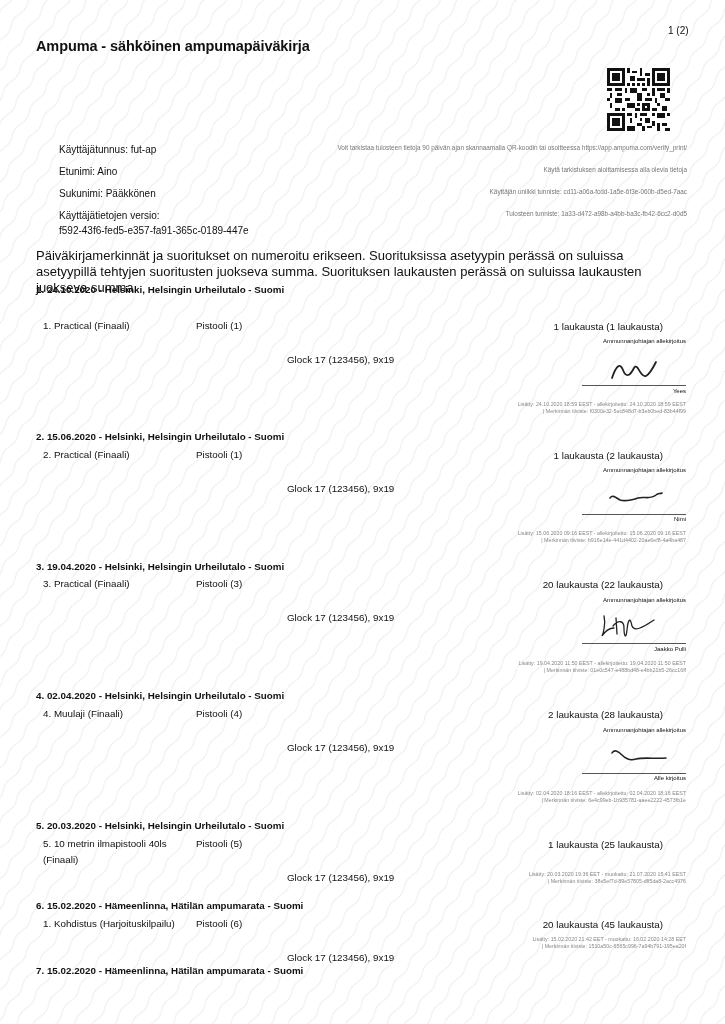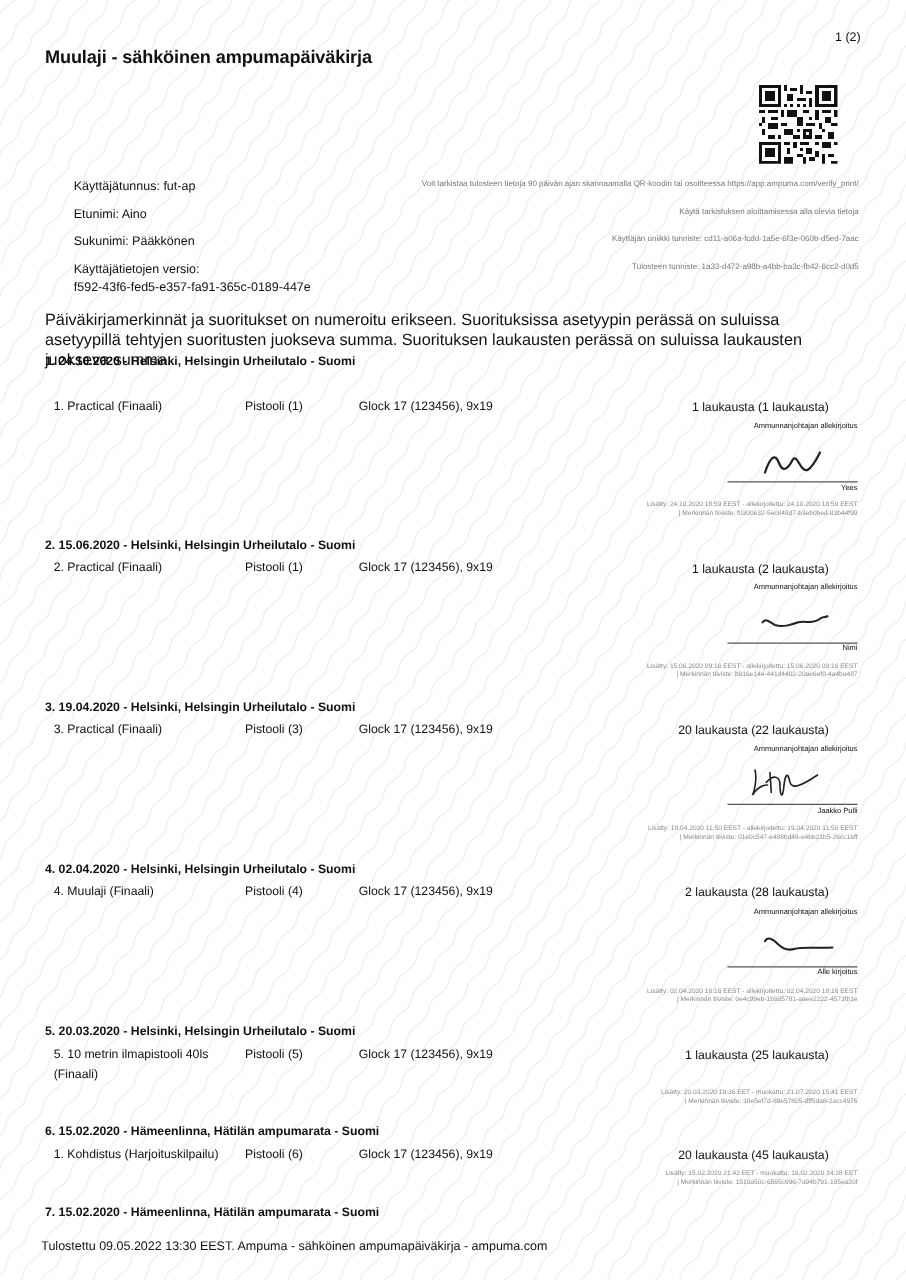--- a/index.html
+++ b/index.html
@@ -19,21 +19,21 @@
     .qr { position: absolute; top: 68px; left: 607px; width: 63px; height: 63px; }
     .user-info { position: absolute; left: 43px; top: 144px; font-size: 10px; }
     .user-info div { position: absolute; left: 0; white-space: nowrap; padding-left: 16px; }
     .verify { position: absolute; right: 38px; top: 144px; font-size: 6.4px; color: #777; text-align: right; width: 420px; }
     .verify div { position: absolute; right: 0; white-space: nowrap; }
     .intro { position: absolute; left: 36px; top: 248px; width: 640px; font-size: 13px; line-height: 16px; }
     .entry-head { position: absolute; left: 36px; font-size: 9.8px; font-weight: bold; white-space: nowrap; }
     .perf { position: absolute; left: 43px; font-size: 9.8px; line-height: 16px; }
     .perf .c1 { position: absolute; left: 0; width: 140px; }
     .perf .c2 { position: absolute; left: 153px; white-space: nowrap; }
-    .perf .c3 { position: absolute; left: 244px; white-space: nowrap; }
+    .perf .c3 { position: absolute; left: 244px; white-space: nowrap; margin-top: 34px; }
     .shots { position: absolute; right: 62px; font-size: 9.8px; white-space: nowrap; text-align: right; }
     .sig-label { position: absolute; right: 39px; font-size: 6px; white-space: nowrap; text-align: right; }
     .sig-img { position: absolute; width: 110px; height: 40px; left: 570px; }
     .sig-line { position: absolute; left: 582px; width: 104px; height: 1px; background: #555; }
     .sig-name { position: absolute; right: 39px; font-size: 6px; text-align: right; white-space: nowrap; }
     .meta { position: absolute; right: 39px; font-size: 5.3px; color: #888; text-align: right; line-height: 6.5px; white-space: nowrap; }
     .footer { position: absolute; left: 33px; top: 992px; font-size: 10px; white-space: nowrap; }
   </style>
 </head>
 <body>
@@ -43,21 +43,21 @@
     <pattern id="waves" x="0" y="0" width="16" height="60" patternUnits="userSpaceOnUse" patternTransform="rotate(35)">
       <path d="M8 0 C 2 15, 14 15, 8 30 C 2 45, 14 45, 8 60" stroke="#e4e4e4" stroke-width="0.7" fill="none"></path>
     </pattern>
   </defs>
   <rect width="725" height="1024" fill="url(#waves)"></rect>
 </svg>
 
 <div class="page">
 
   <div class="page-num">1 (2)</div>
-  <div class="title">Muulaji - sähköinen ampumapäiväkirja</div>
+  <div class="title">Ampuma - sähköinen ampumapäiväkirja</div>
 
   <svg class="qr" viewBox="0 0 25 25" xmlns="http://www.w3.org/2000/svg" shape-rendering="crispEdges">
     <rect width="25" height="25" fill="#fff"></rect>
     <g fill="#111">
       <rect x="0" y="0" width="7" height="7"></rect>
         <rect x="1" y="1" width="5" height="5" fill="#fff"></rect>
         <rect x="2" y="2" width="3" height="3"></rect>
       <rect x="18" y="0" width="7" height="7"></rect>
         <rect x="19" y="1" width="5" height="5" fill="#fff"></rect>
         <rect x="20" y="2" width="3" height="3"></rect>
@@ -234,14 +234,13 @@
     <span class="c3">Glock 17 (123456), 9x19</span>
   </div>
   <div class="shots" style="top:919px">20 laukausta (45 laukausta)</div>
   <div class="meta" style="top:936px">
     <div>Lisätty: 15.02.2020 21:42 EET - muokattu: 16.02.2020 14:28 EET</div>
     <div>| Merkinnän tiiviste: 1510a50c-6565c996-7a94b791-195ea20f</div>
   </div>
 
   <div class="entry-head" style="top:965px">7. 15.02.2020 - Hämeenlinna, Hätilän ampumarata - Suomi</div>
 
-  <div class="footer">Tulostettu 09.05.2022 13:30 EEST. Ampuma - sähköinen ampumapäiväkirja - ampuma.com</div>
 </div>
 
 </body></html>

